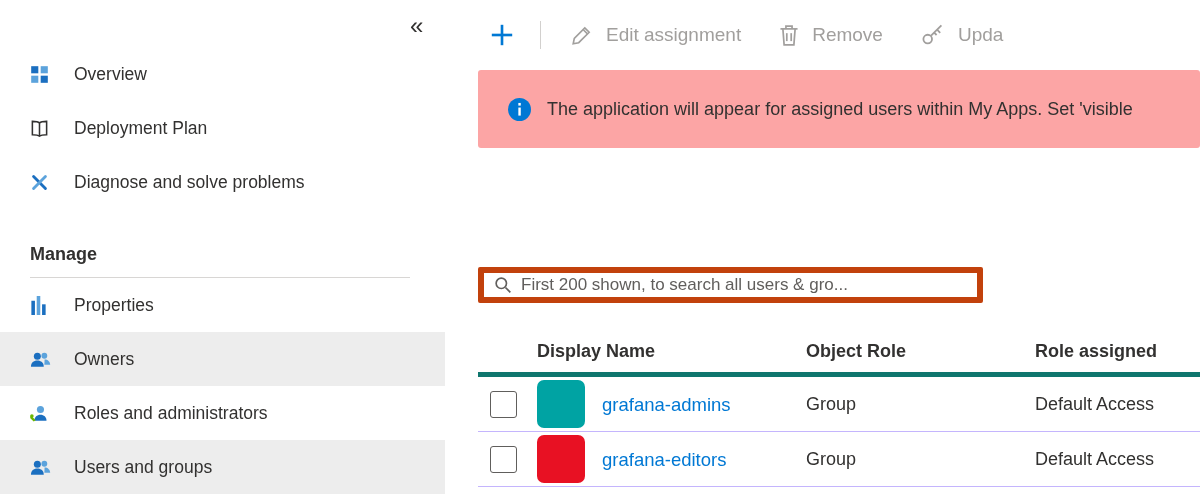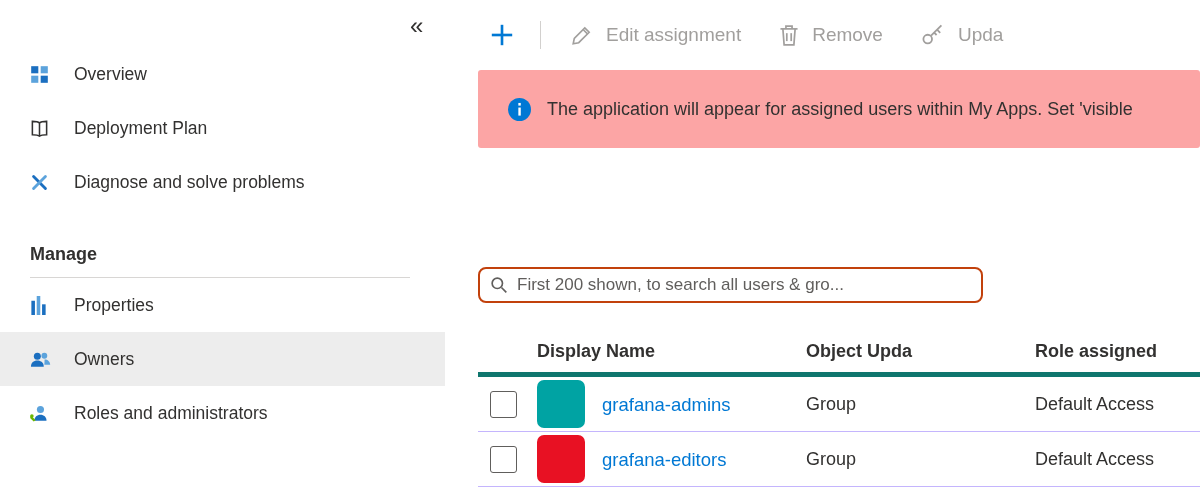--- a/index.html
+++ b/index.html
@@ -52,21 +52,21 @@
   .banner-icon { margin-left:30px; flex:none; display:flex; }
   .banner-text { margin-left:16px; font-size:18px; white-space:nowrap; }
 
   .description {
     position:absolute; left:0; top:197px; width:722px;
     font-size:18.5px; white-space:nowrap; overflow:hidden;
   }
 
   .searchbox {
     position:absolute; left:0; top:267px; width:505px; height:36px;
-    border:2px solid #c2410c; border-radius:8px; background:#fff;
+    border:6px solid #c2410c; border-radius:2px; background:#fff;
     display:flex; align-items:center; padding:0 10px; gap:9px;
   }
   .searchbox input {
     border:none; outline:none; flex:1; font-size:17px;
     font-family:"Liberation Sans","DejaVu Sans",sans-serif; color:#323130; background:transparent;
   }
   .searchbox input::placeholder { color:#605e5c; opacity:1; }
 
   .table { position:absolute; left:0; top:325px; width:722px; }
   .thead { position:relative; height:52px; border-bottom:5px solid #0f766e; }
@@ -156,20 +156,31 @@
         <svg width="19" height="17" viewBox="0 0 16 14">
           <circle cx="8.8" cy="3.6" r="3" fill="#5ca3dc"></circle>
           <path d="M3.7 13c0-3.2 2.2-5 5.1-5s5.1 1.8 5.1 5z" fill="#1b6fc0"></path>
           <path d="M.8 8.6l4 4-1.7 1.2-3-3z" fill="#6bb700"></path>
           <circle cx="1.6" cy="9.2" r="1.5" fill="#6bb700"></circle>
         </svg>
       </span>
       <span>Roles and administrators</span>
     </div>
 
+    <div class="nav-item highlight">
+      <span class="nav-icon">
+        <svg width="21" height="17" viewBox="0 0 18 14">
+          <circle cx="12.3" cy="3.8" r="2.5" fill="#5ca3dc"></circle>
+          <path d="M12.5 7c2.8 0 4.6 1.7 4.8 4.6h-5z" fill="#5ca3dc"></path>
+          <circle cx="6.3" cy="4.3" r="3" fill="#1b6fc0"></circle>
+          <path d="M.8 13.2c0-3.4 2.3-5.3 5.5-5.3s5.5 1.9 5.5 5.3z" fill="#1b6fc0"></path>
+        </svg>
+      </span>
+      <span>Users and groups</span>
+    </div>
 
   </div>
 </div>
 
 <div class="content">
 
   <div class="toolbar">
     <div class="tb-btn tb-add">
       <span style="display:flex;">
         <svg width="24" height="24" viewBox="0 0 20 20" stroke="#0078d4" stroke-width="2.2">
@@ -233,21 +244,21 @@
         <circle cx="6.5" cy="6.5" r="4.6"></circle>
         <line x1="10.2" y1="10.2" x2="14.5" y2="14.5"></line>
       </svg>
     </span>
     <input type="text" placeholder="First 200 shown, to search all users &amp; gro..." style="">
   </div>
 
   <div class="table">
     <div class="thead">
       <span class="th col-name">Display Name</span>
-      <span class="th col-type">Object Upda</span>
+      <span class="th col-type">Object Role</span>
       <span class="th col-role">Role assigned</span>
     </div>
 
     <div class="trow">
       <span class="checkbox"></span>
       <span class="avatar" style="background: rgb(0, 163, 163);"></span>
       <span class="cell cell-name">grafana-admins</span>
       <span class="cell col-type">Group</span>
       <span class="cell col-role">Default Access</span>
     </div>

